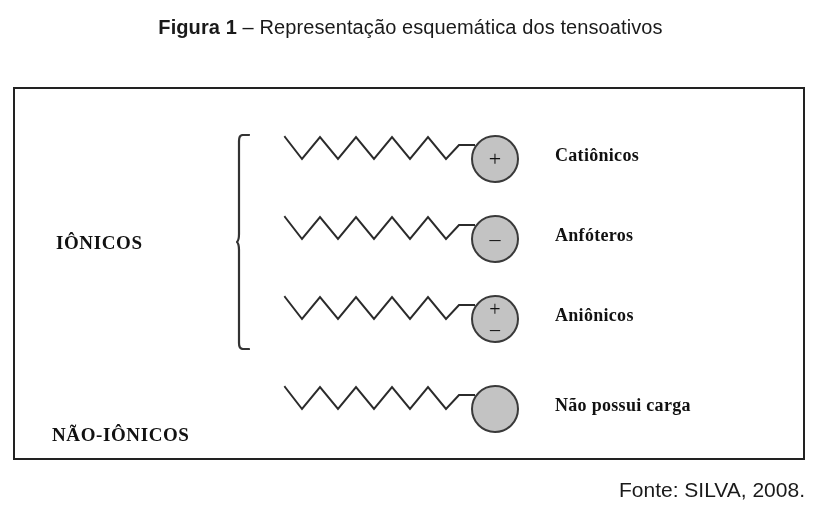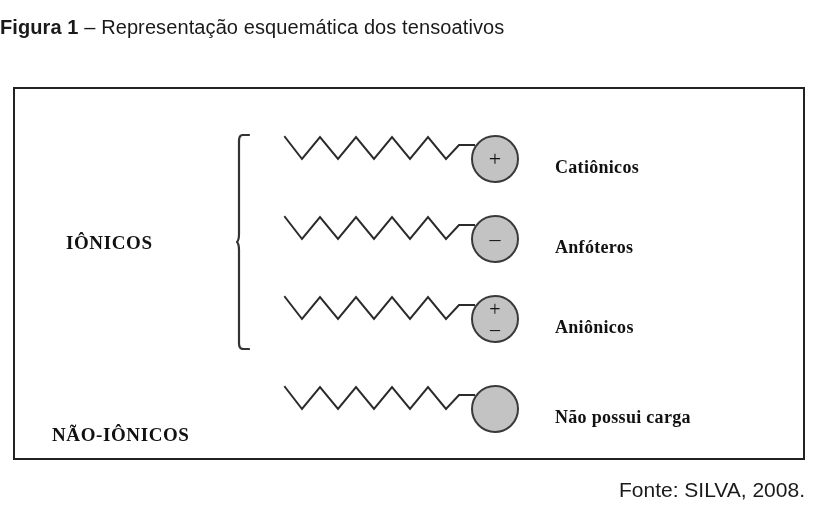--- a/index.html
+++ b/index.html
@@ -14,21 +14,21 @@
     font-family: "Liberation Sans", sans-serif;
     overflow: hidden;
   }
 
   
   #figure-caption {
     position: absolute;
     left: 0;
     top: 16px;
     width: 821px;
-    text-align: left;
+    text-align: center;
     font-family: "Liberation Sans", sans-serif;
     font-size: 20px;
     color: #1a1a1a;
     letter-spacing: 0.1px;
     white-space: nowrap;
   }
   #figure-caption .cap-bold {
     font-weight: bold;
   }
   #figure-caption .cap-rest {
@@ -51,21 +51,21 @@
   .group-label {
     position: absolute;
     font-family: "Liberation Serif", serif;
     font-weight: bold;
     font-size: 19px;
     color: #111111;
     letter-spacing: 0.6px;
     white-space: nowrap;
   }
   #label-ionicos {
-    left: 66px;
+    left: 56px;
     top: 232px;
   }
   #label-nao-ionicos {
     left: 52px;
     top: 400px;
     margin-top: 24px;
   }
 
   
   #ionic-brace {
@@ -131,21 +131,20 @@
   .row-name {
     position: absolute;
     left: 272px;
     top: 12px;
     font-family: "Liberation Serif", serif;
     font-weight: bold;
     font-size: 18px;
     color: #111111;
     letter-spacing: 0.3px;
     white-space: nowrap;
-    margin-top: 12px;
   }
 
   #row-cationicos  { top: 133px; }
   #row-anionicos   { top: 213px; }
   #row-anfoteros   { top: 293px; }
   #row-nao-ionicos { top: 383px; }
 
   
   #figure-source {
     position: absolute;

